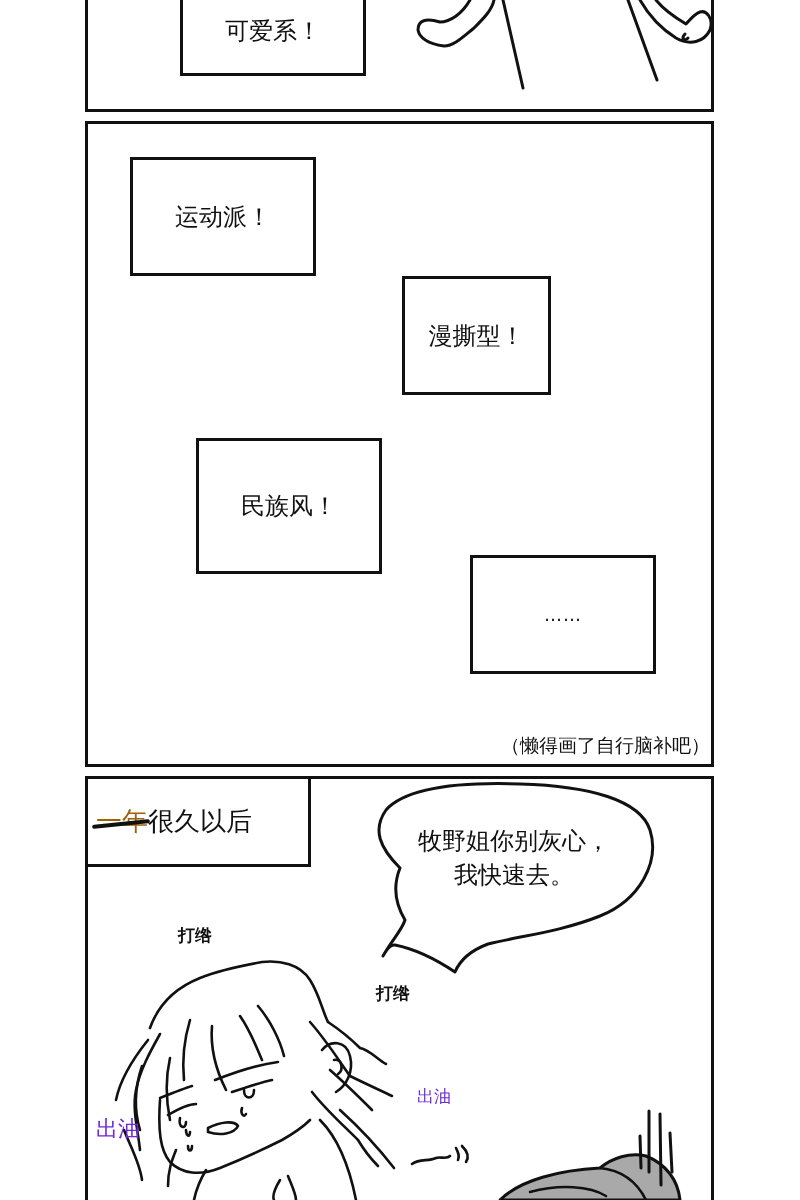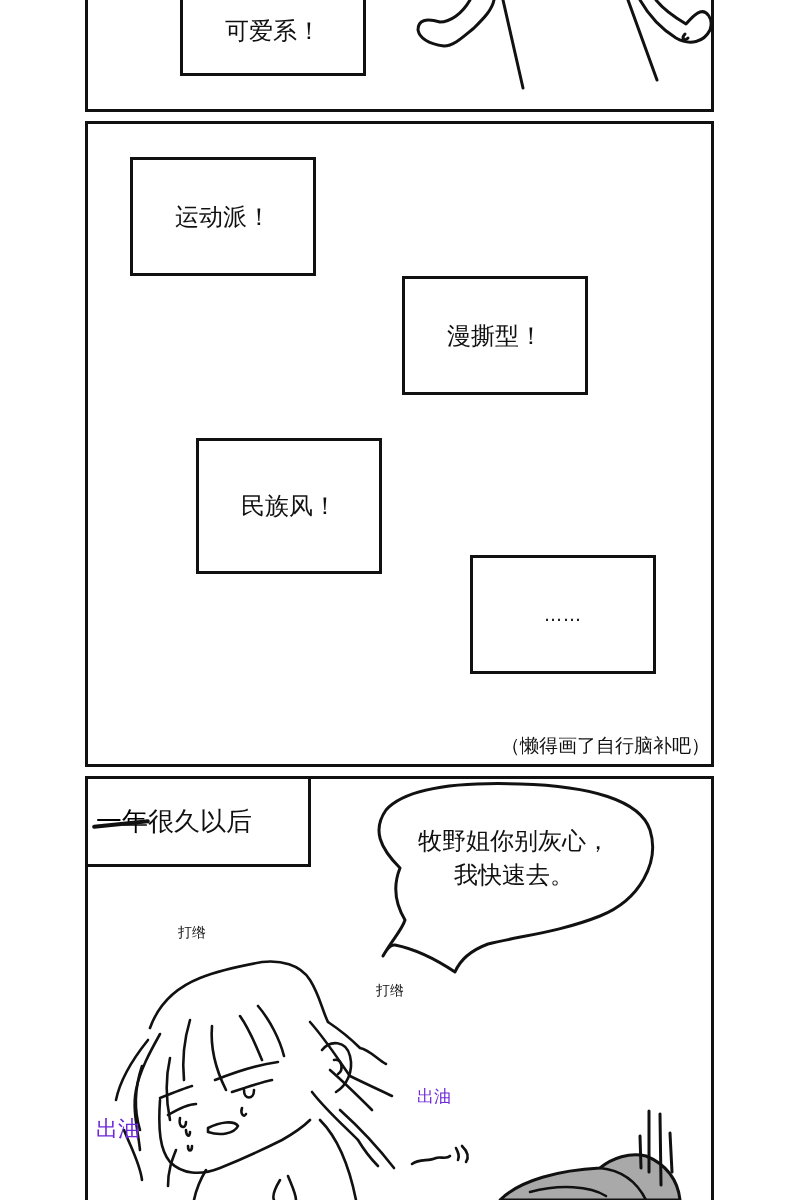--- a/index.html
+++ b/index.html
@@ -2,26 +2,26 @@
 <html><head>
   <meta charset="utf-8">
   <style>
     html, body { margin: 0; padding: 0; background: #ffffff; }
     body { width: 800px; height: 1200px; position: relative; overflow: hidden;
            font-family: "DejaVu Sans", "Liberation Sans", sans-serif; color: #111; }
     .panel { position: absolute; border: 3px solid #111; background: #fff; box-sizing: border-box; }
     .caption-box { position: absolute; border: 3px solid #111; background: #fff; box-sizing: border-box;
                    display: flex; align-items: center; justify-content: center; font-size: 24px; }
     .note { position: absolute; font-size: 19px; white-space: nowrap; }
-    .sfx { position: absolute; font-size: 14px; font-weight: normal; white-space: nowrap; }
+    .sfx { position: absolute; font-size: 17px; font-weight: bold; white-space: nowrap; }
     .sfx-light { position: absolute; font-size: 20px; white-space: nowrap; color: #6d28d9; }
     svg.art { position: absolute; left: 0; top: 0; }
     .bubble-text { position: absolute; font-size: 24px; line-height: 34px; text-align: center; white-space: nowrap; }
     .time-caption { position: absolute; font-size: 26px; white-space: nowrap; }
-    .strike { position: relative; color: #000000; }
+    .strike { position: relative; color: #a16207; }
     .strike::after { content: ""; position: absolute; left: -4px; right: -2px; top: 52%; height: 4px;
                      background: #111; transform: rotate(-6deg); border-radius: 2px; }
   </style>
 </head>
 <body>
 
 <div class="panel" style="left:85px; top:-10px; width:629px; height:122px;"></div>
 
 <div class="caption-box" style="left:180px; top:-10px; width:186px; height:86px;">
   <span style="margin-top:-4px;">可爱系！</span>
@@ -38,21 +38,21 @@
     <path d="M 685 34 C 681 38, 684 42, 688 38"></path>
   </g>
 </svg>
 
 <div class="panel" style="left:85px; top:121px; width:629px; height:646px;"></div>
 
 <div class="caption-box" style="left:130px; top:157px; width:186px; height:119px;">
   <span>运动派！</span>
 </div>
 
-<div class="caption-box" style="left:402px; top:276px; width:186px; height:119px;">
+<div class="caption-box" style="left:402px; top:276px; width:149px; height:119px;">
   <span>漫撕型！</span>
 </div>
 
 <div class="caption-box" style="left:196px; top:438px; width:186px; height:136px;">
   <span>民族风！</span>
 </div>
 
 <div class="caption-box" style="left:470px; top:555px; width:186px; height:119px;">
   <span style="font-size:18px; letter-spacing:1px;">……</span>
 </div>

